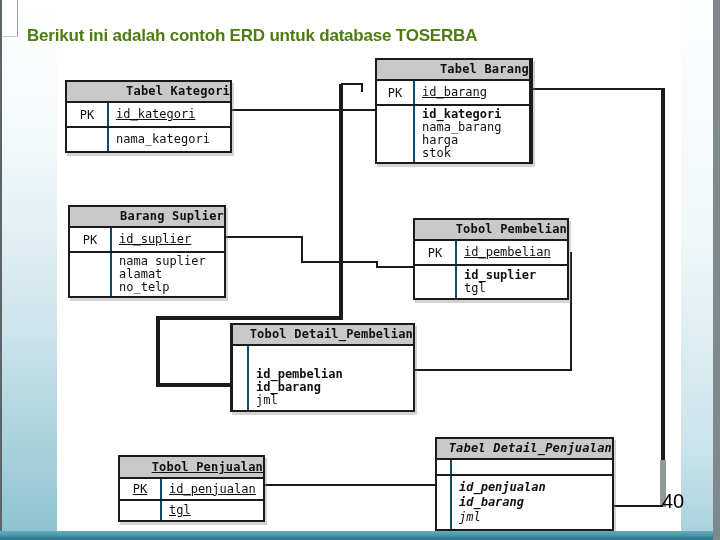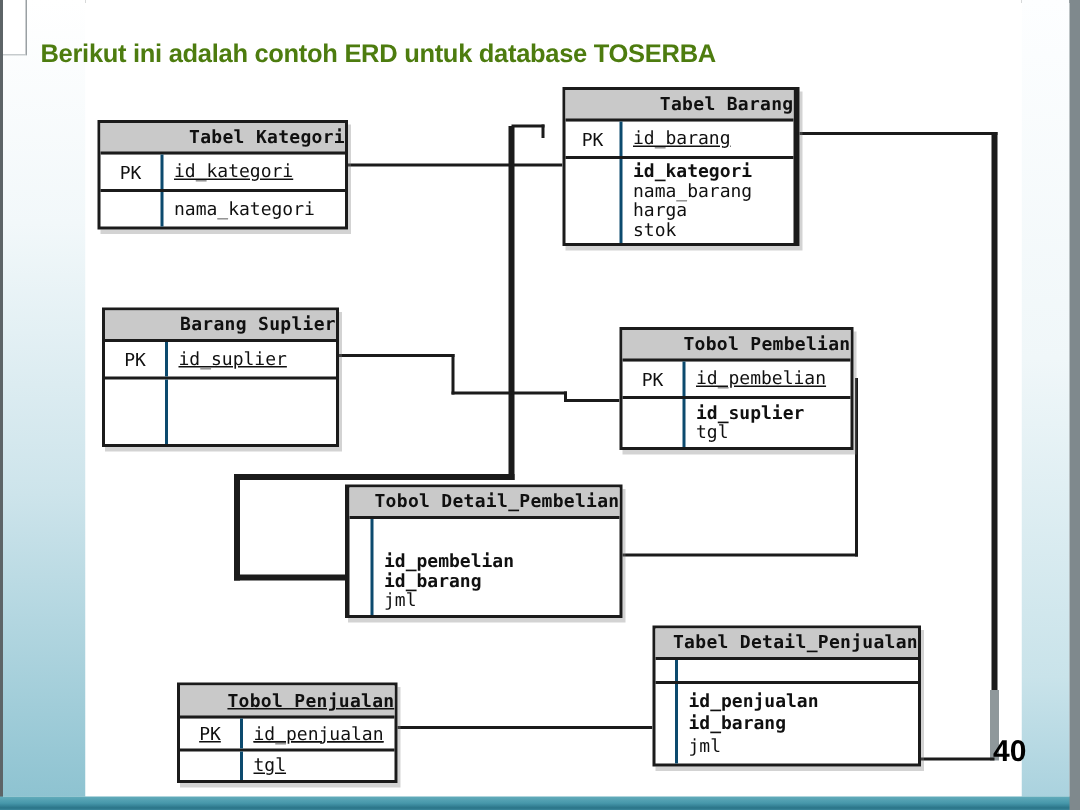--- a/index.html
+++ b/index.html
@@ -16,21 +16,21 @@
   .band-right{left:681px;top:0;width:32px;height:531px;
     background:linear-gradient(180deg,#fdfeff 0%,#f0f7f9 45%,#c9e3ea 85%,#aad2de 100%);}
   .paper{left:57px;top:0;width:624px;height:531px;background:#ffffff;}
   .bottom-bar{left:0;top:531px;width:720px;height:9px;
     background:linear-gradient(180deg,#63acbb 0%,#4697aa 50%,#2a7488 85%,#3b879b 100%);}
   .artifact{left:2px;top:0;width:15px;height:36px;background:#fff;
     border-right:1px solid #9aa0a3;border-bottom:1px solid #c6cbcd;}
 
   .title{left:27px;top:26px;font-weight:700;font-size:17px;color:#4d7c0f;
     letter-spacing:-0.2px;white-space:nowrap;}
-  .page-number{left:662px;top:490px;font-weight:700;font-size:20px;color:#000;}
+  .page-number{left:662px;top:490px;font-weight:400;font-size:20px;color:#000;}
 
   
   .tbl{position:absolute;background:#fff;border:2px solid #1b1b1b;
     box-shadow:2px 3px 0 rgba(130,130,130,.35);
     font-family:"DejaVu Sans Mono","Liberation Mono",monospace;color:#101010;}
   .hdr{background:#c9c9c9;border-bottom:2px solid #1b1b1b;font-weight:700;
     text-align:right;font-size:12px;height:19px;line-height:19px;
     letter-spacing:.2px;white-space:nowrap;overflow:hidden;}
   .row{display:flex;border-bottom:2px solid #1b1b1b;}
   .row:last-child{border-bottom:none;}
@@ -61,21 +61,21 @@
   #t-dpembelian{left:230px;top:323px;width:180px;border-left-width:3px;}
   #t-dpembelian .pk{flex-basis:14px;}
   #t-dpembelian .body{height:64px;}
   #t-dpembelian .cell{justify-content:flex-end;padding-bottom:3px;}
 
   #t-penjualan{left:118px;top:455px;width:143px;text-decoration:underline;}
   #t-penjualan .hdr{height:20px;line-height:20px;}
   #t-penjualan .r1{height:20px;}
   #t-penjualan .r2{height:19px;}
 
-  #t-dpenjualan{left:435px;top:417px;width:175px;}
+  #t-dpenjualan{left:435px;top:437px;width:175px;font-style:italic;}
   #t-dpenjualan .pk{flex-basis:13px;}
   #t-dpenjualan .sub{height:14px;}
   #t-dpenjualan .body{height:53px;}
   #t-dpenjualan .cell{line-height:15px;}
 
   
   .cn{position:absolute;background:#1b1b1b;}
   .cn-gray{position:absolute;background:#8f989b;}
 </style>
 </head>
@@ -155,20 +155,25 @@
   <div class="tbl" id="t-suplier">
     <div class="hdr">Barang Suplier</div>
     <div class="row r1">
       <div class="pk">PK</div>
       <div class="cell">
           <span class="u">id_suplier</span>
         </div>
     </div>
     <div class="row r2">
       <div class="pk"></div>
+      <div class="cell">
+        <span>nama suplier</span>
+        <span>alamat</span>
+        <span>no_telp</span>
+      </div>
     </div>
   </div>
 
   <div class="tbl" id="t-pembelian">
     <div class="hdr">Tobol Pembelian</div>
     <div class="row r1">
       <div class="pk">PK</div>
       <div class="cell">
           <span class="u">id_pembelian</span>
         </div>

